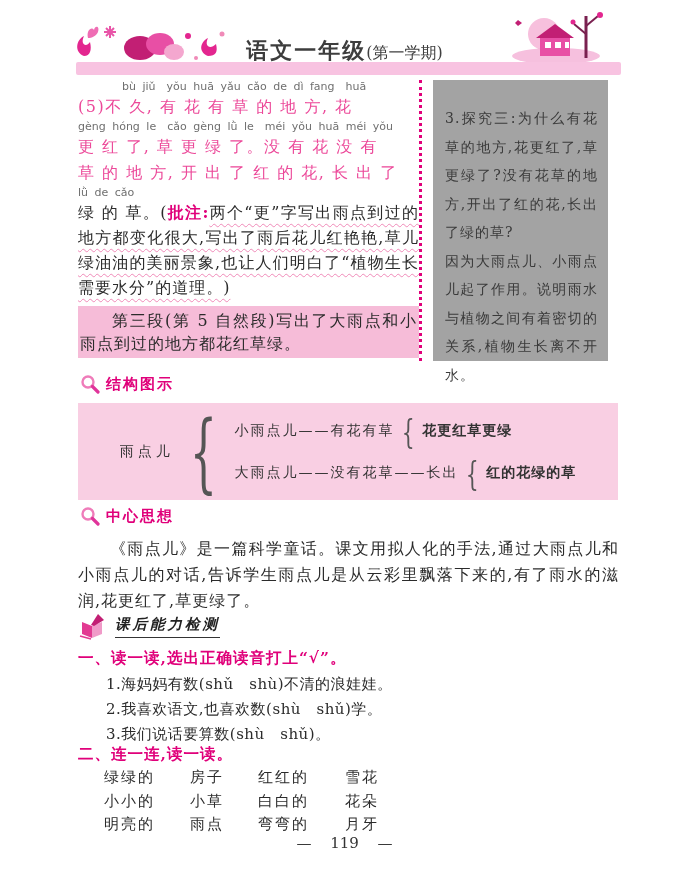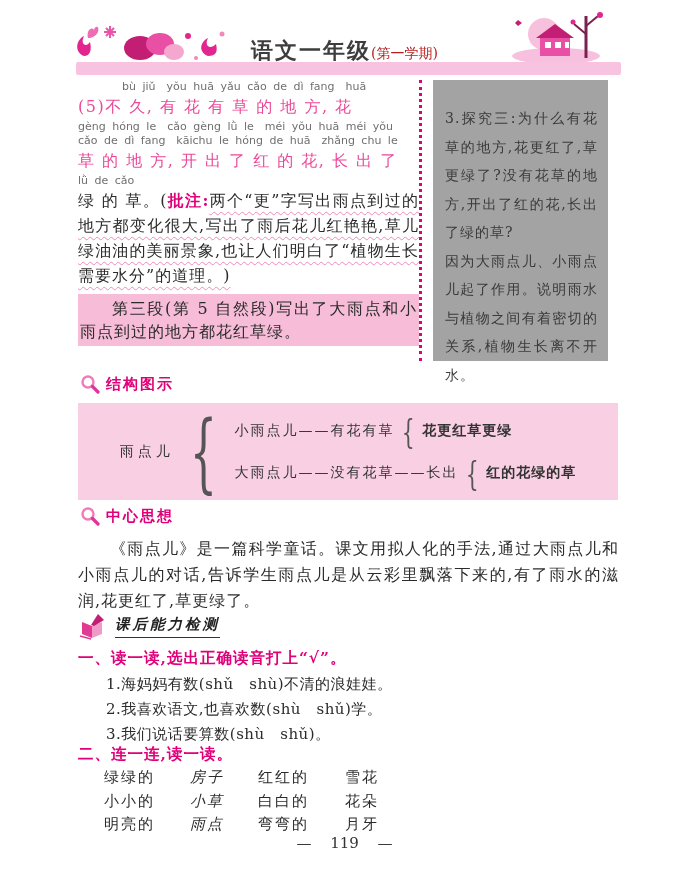--- a/index.html
+++ b/index.html
@@ -4,21 +4,21 @@
 <style>
   html,body{margin:0;padding:0;}
   body{
     width:689px;height:874px;position:relative;background:#ffffff;
     font-family:"DejaVu Serif", serif;color:#2b2b2b;overflow:hidden;
   }
   
   #header{position:absolute;left:0;top:0;width:689px;height:78px;}
   #header-title-wrap{position:absolute;left:0;right:0;top:36px;text-align:center;}
   #header-title{font-weight:bold;font-size:22px;letter-spacing:2px;color:#3d3d3d;}
-  #header-subtitle{font-size:14px;color:#b91c1c;margin-top:45px;}
+  #header-subtitle{font-size:16px;color:#404040;margin-top:45px;}
   #header-bar{position:absolute;left:76px;top:62px;width:545px;height:13px;background:#f8c3e1;border-radius:2px;}
   .orn{position:absolute;}
   
   #main-left{position:absolute;left:78px;top:80px;width:341px;}
   .pline{font-family:"DejaVu Sans",sans-serif;font-size:11px;color:#6f6f6f;height:14px;line-height:14px;word-spacing:3px;white-space:nowrap;}
   .pline.indent1{padding-left:44px;}
   .hline{font-size:16px;color:#ec4899;letter-spacing:1.5px;height:26px;line-height:25px;white-space:nowrap;}
   #annot-para{font-size:16px;letter-spacing:1px;line-height:25px;text-align:justify;margin:0;}
   .accent{color:#e0007a;font-weight:bold;}
   .wavy{text-decoration:underline;text-decoration-style:wavy;text-decoration-color:#f08ab8;text-decoration-thickness:1px;text-underline-offset:5px;}
@@ -43,21 +43,21 @@
   #theme-text{position:absolute;left:78px;top:536px;width:541px;font-size:16px;line-height:26px;letter-spacing:1px;text-indent:2em;text-align:justify;margin:0;}
   
   #test-head{position:absolute;left:78px;top:612px;display:flex;align-items:center;gap:7px;}
   #test-label{font-size:14.5px;font-weight:bold;font-style:italic;color:#222;letter-spacing:3px;border-bottom:1px solid #333;padding-bottom:3px;}
   .ex-title{position:absolute;left:78px;font-size:15.5px;font-weight:bold;color:#e0007a;letter-spacing:1px;}
   #ex1-items{position:absolute;left:106px;top:672px;font-size:15px;letter-spacing:0.5px;line-height:25px;}
   #ex1-items div{height:25px;}
   #ex2-grid{position:absolute;left:104px;top:766px;font-size:15px;letter-spacing:2px;}
   .grid-row{display:flex;height:23.5px;line-height:23.5px;}
   .grid-row span:nth-child(1){width:86px;}
-  .grid-row span:nth-child(2){width:68px;font-style:italic;}
+  .grid-row span:nth-child(2){width:68px;}
   .grid-row span:nth-child(3){width:87px;}
   .grid-row span:nth-child(4){width:80px;}
   
   #footer{position:absolute;left:0;right:0;top:834px;text-align:center;font-size:15px;color:#333;word-spacing:14px;}
 </style>
 </head>
 <body>
 
 <div id="header">
   <svg class="orn" style="left:70px;top:16px;" width="180" height="48" viewBox="0 0 180 48">
@@ -95,21 +95,21 @@
     <rect x="67" y="34" width="4" height="6" fill="#ffffff"></rect>
     <path d="M20,12 l4,3 l-4,3 l-3,-3 z" fill="#c21f74"></path>
   </svg>
   <div id="header-bar"></div>
 </div>
 
 <div id="main-left">
   <div class="pline indent1">bù jiǔ yǒu huā yǎu cǎo de dì fang huā</div>
   <div class="hline">(5)不 久, 有 花 有 草 的 地 方, 花</div>
   <div class="pline">gèng hóng le cǎo gèng lǜ le méi yǒu huā méi yǒu</div>
-  <div class="pline">cǎo de dì fang kāichu le hóng de huā zhǎng chu le</div>
+  <div class="hline">更 红 了, 草 更 绿 了。没 有 花 没 有</div>
   <div class="hline">草 的 地 方, 开 出 了 红 的 花, 长  出 了</div>
   <div class="pline">lǜ de cǎo</div>
   <p id="annot-para"><span>绿 的 草。(</span><span class="accent">批注:</span><span class="wavy">两个“更”字写出雨点到过的地方都变化很大,写出了雨后花儿红艳艳,草儿绿油油的美丽景象,也让人们明白了“植物生长需要水分”的道理。)</span></p>
   <div id="summary-block">
     <p id="summary-text">第三段(第 5 自然段)写出了大雨点和小雨点到过的地方都花红草绿。</p>
   </div>
 </div>
 
 <div id="divider"></div>
 

